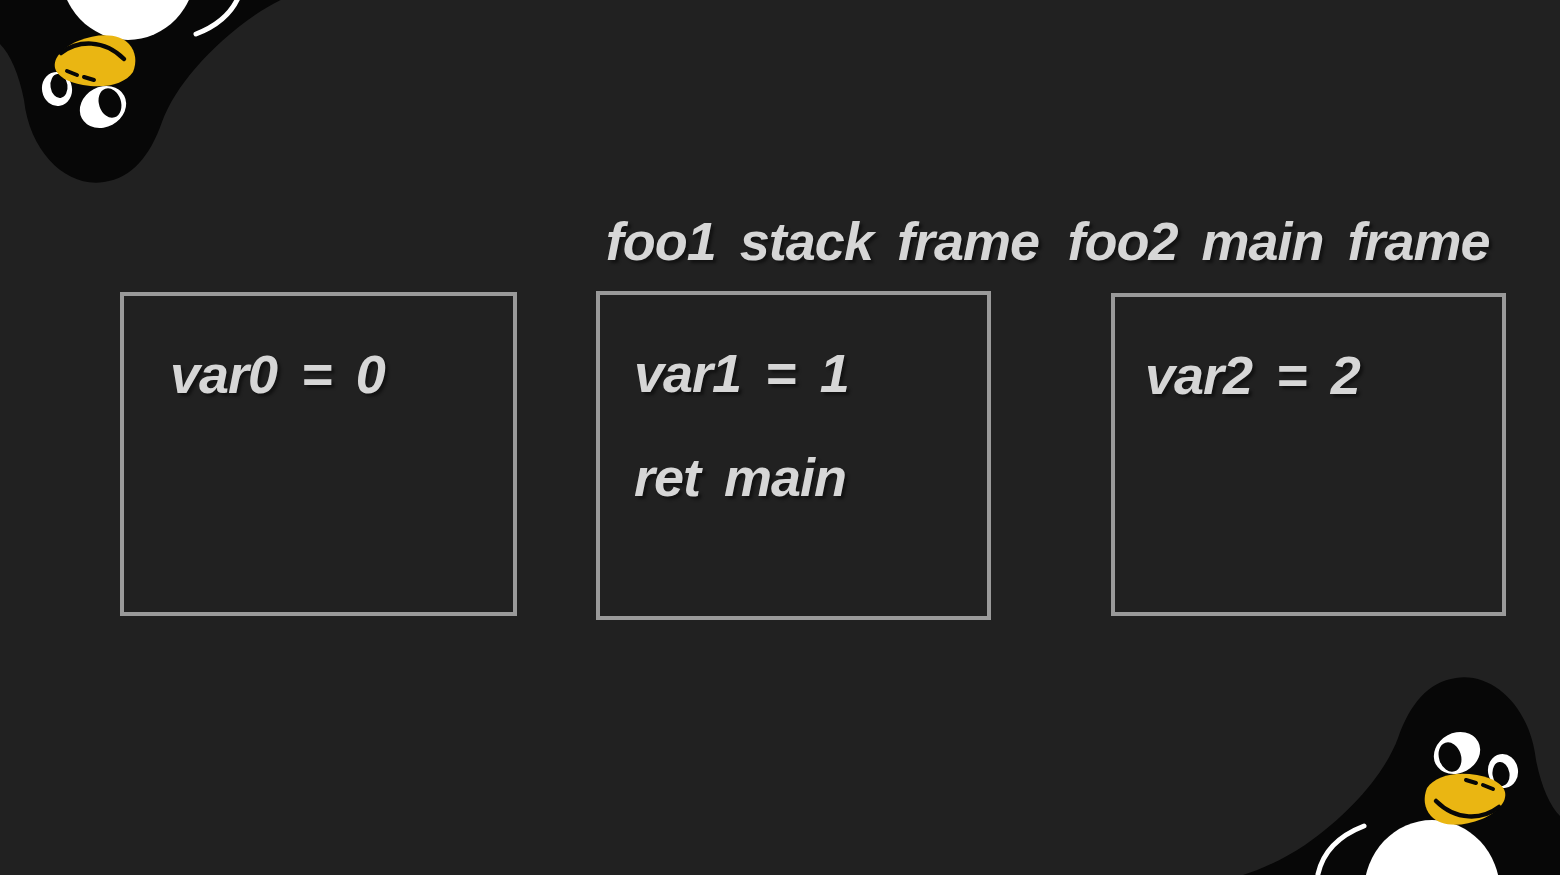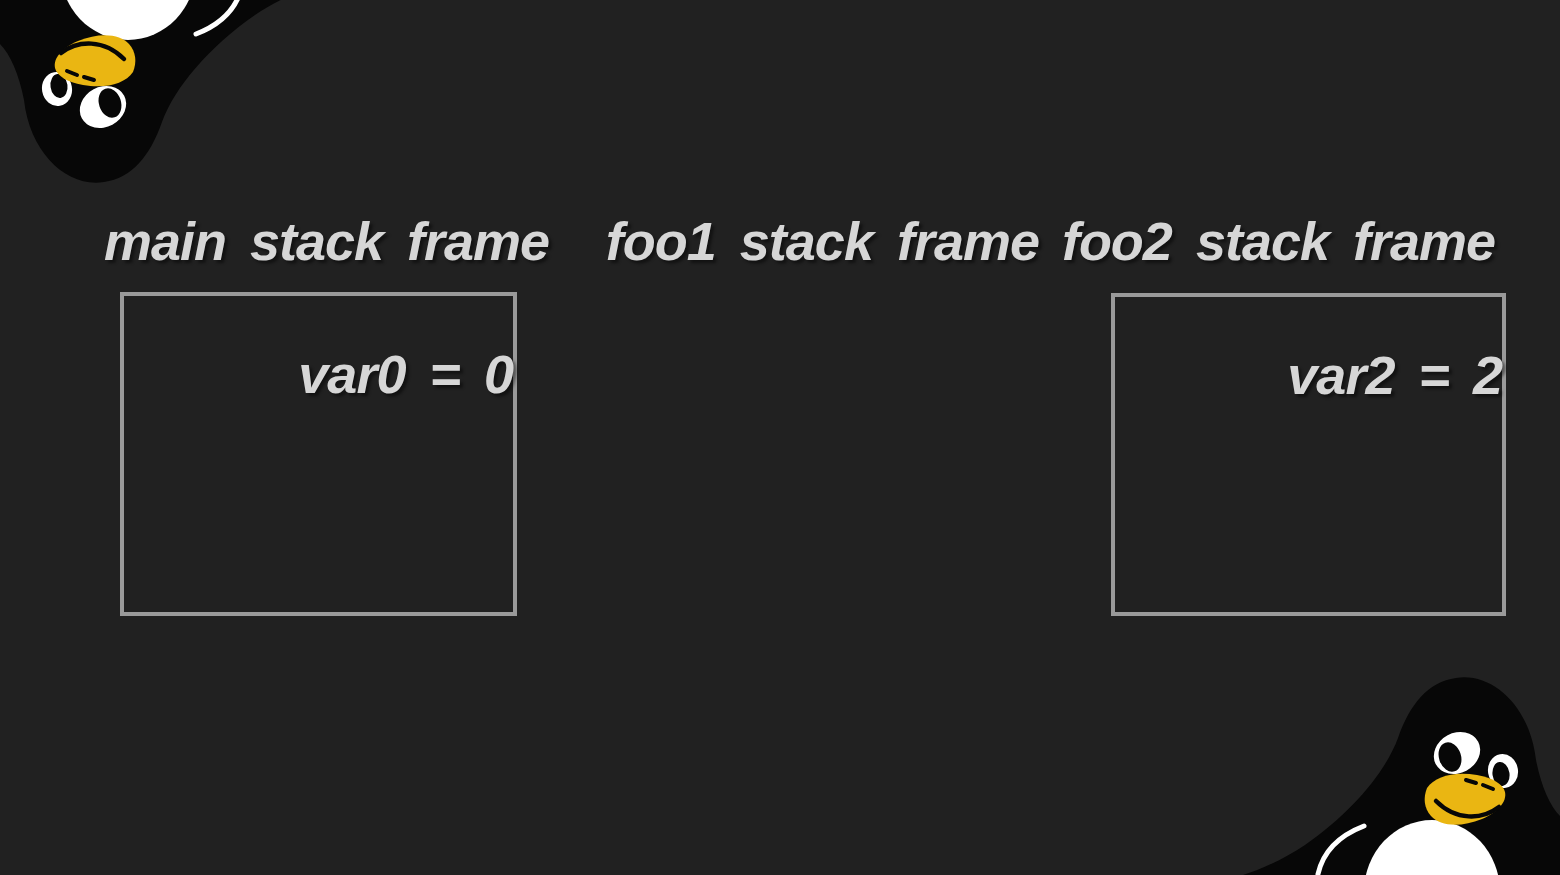--- a/index.html
+++ b/index.html
@@ -36,21 +36,20 @@
     word-spacing:10px;
     color:var(--text);
     text-shadow:3px 3px 3px rgba(0,0,0,0.45);
     white-space:nowrap;
     line-height:1.0;
   }
   .frame-box{
     position:absolute;
     border:4px solid var(--box-border);
     padding:50px 0 0 38px;
-    text-align:right;
   }
   .frame-line{
     font-size:54px;
     font-weight:bold;
     font-style:italic;
     letter-spacing:-1px;
     word-spacing:10px;
     color:var(--text);
     text-shadow:3px 3px 3px rgba(0,0,0,0.45);
     line-height:56px;
@@ -104,25 +103,28 @@
     <ellipse class="tux-eye" cx="227" cy="113" rx="24" ry="20" transform="rotate(-28 227 113)"></ellipse>
     <ellipse class="tux-eye" cx="273" cy="131" rx="15" ry="17" transform="rotate(-10 273 131)"></ellipse>
     <ellipse class="tux-pupil" cx="220" cy="117" rx="11" ry="15" transform="rotate(-18 220 117)"></ellipse>
     <ellipse class="tux-pupil" cx="271" cy="134" rx="8.5" ry="12" transform="rotate(-8 271 134)"></ellipse>
     <path class="tux-beak" d="M197,148 C205,136 225,131 247,135 C263,138 273,144 275,152 C277,162 268,172 252,179 C230,188 210,186 201,176 C194,168 193,158 197,148 Z"></path>
     <path class="tux-smile" d="M206,161 C226,181 252,180 269,167"></path>
     <path class="tux-nostril" d="M236,140 l10,3"></path>
     <path class="tux-nostril" d="M253,145 l10,4"></path>
   </svg>
 
-  <div class="frame-title t0">main stack frame</div>
   <div class="frame-box b0">
     <div class="frame-line">var0 = 0</div>
   </div>
 
   <div class="frame-title t1">foo1 stack frame</div>
+  <div class="frame-box b1">
+    <div class="frame-line">var1 = 1</div>
+    <div class="frame-line">ret main</div>
+  </div>
 
-  <div class="frame-title t2">foo2 stack frame</div>
+  <div class="frame-title t2">foo2 main frame</div>
   <div class="frame-box b2">
     <div class="frame-line">var2 = 2</div>
   </div>
 
 </div>
 
 </body></html>

